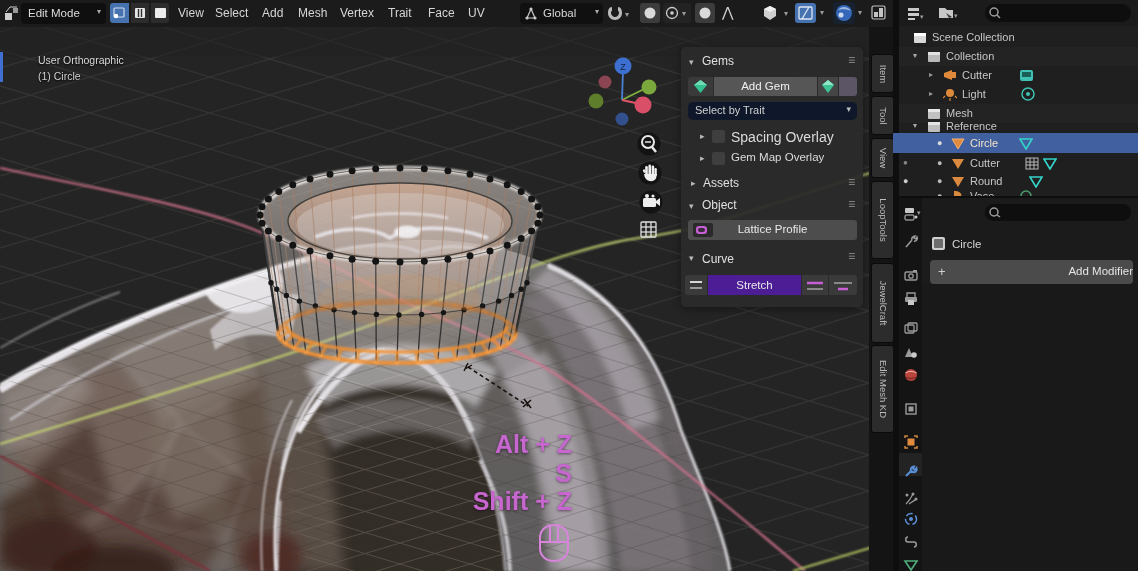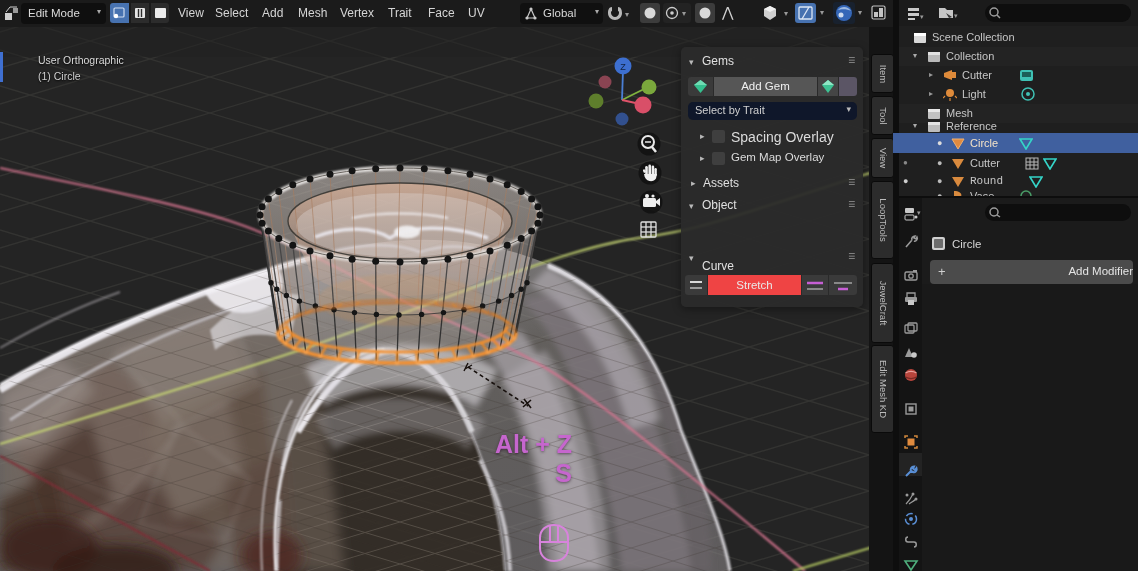--- a/index.html
+++ b/index.html
@@ -648,28 +648,35 @@
   <span class="abs" style="left:50px;top:82px;font-size:14px;color:#dcdcdc;">Spacing Overlay</span>
   <span class="abs arr" style="left:19px;top:106px;">▸</span>
   <div class="abs" style="left:31px;top:105px;width:13px;height:13px;background:#3f3f3f;border-radius:2px;"></div>
   <span class="abs" style="left:50px;top:104px;font-size:11.5px;color:#dcdcdc;">Gem Map Overlay</span>
   <span class="abs arr" style="left:10px;top:131px;">▸</span>
       <span class="np-h" style="left:22px;top:129px;">Assets</span>
       <span class="np-dots" style="right:7px;top:131px;">☰</span>
   <span class="abs arr" style="left:8px;top:154px;">▾</span>
       <span class="np-h" style="left:21px;top:151px;">Object</span>
       <span class="np-dots" style="right:7px;top:153px;">☰</span>
+  <div class="abs" style="left:7px;top:173px;width:169px;height:20px;background:#4d4d4d;border-radius:3px;">
+    <div class="abs" style="left:5px;top:3px;width:20px;height:14px;background:#2a2a2a;border-radius:2px;"><svg width="20" height="14">
+            <rect x="3" y="3" width="11" height="8" rx="3" fill="#c65fd4"></rect>
+            <rect x="5" y="5" width="7" height="4" rx="2" fill="#3a2a3e"></rect>
+          </svg></div>
+    <span class="abs" style="left:0;top:3px;width:169px;text-align:center;font-size:11.5px;color:#e8e8e8;">Lattice Profile</span>
+  </div>
   <span class="abs arr" style="left:8px;top:206px;">▾</span>
-      <span class="np-h" style="left:21px;top:212px;">Curve</span>
+      <span class="np-h" style="left:21px;top:205px;">Curve</span>
       <span class="np-dots" style="right:7px;top:205px;">☰</span>
   <div class="abs" style="left:4px;top:228px;width:22px;height:20px;background:#3a3a3a;border-radius:3px 0 0 3px;"><svg width="22" height="20">
           <line x1="5" y1="7" x2="17" y2="7" stroke="#d8d8d8" stroke-width="2"></line>
           <line x1="5" y1="13" x2="17" y2="13" stroke="#9a9a9a" stroke-width="2"></line>
         </svg></div>
-  <div class="abs" style="left:27px;top:228px;width:93px;height:20px;background:#ef4444;color:#e8e8e8;font-size:11.5px;text-align:center;line-height:20px;">Stretch</div>
+  <div class="abs" style="left:27px;top:228px;width:93px;height:20px;background:#4c1d95;color:#e8e8e8;font-size:11.5px;text-align:center;line-height:20px;">Stretch</div>
   <div class="abs" style="left:121px;top:228px;width:26px;height:20px;background:#3a3a3a;"><svg width="26" height="20">
           <line x1="5" y1="8" x2="21" y2="8" stroke="#c65fd4" stroke-width="2.5"></line>
           <line x1="5" y1="14" x2="21" y2="14" stroke="#888" stroke-width="2"></line>
         </svg></div>
   <div class="abs" style="left:148px;top:228px;width:28px;height:20px;background:#3a3a3a;border-radius:0 3px 3px 0;"><svg width="28" height="20">
           <line x1="5" y1="8" x2="23" y2="8" stroke="#888" stroke-width="2"></line>
           <line x1="9" y1="14" x2="19" y2="14" stroke="#c65fd4" stroke-width="2.5"></line>
         </svg></div>
 </div>
 
@@ -800,21 +807,21 @@
         <svg class="oi" style="left:144px">
           <path d="M1,3 L13,3 L7,13 Z" fill="none" stroke="#35d4c8" stroke-width="1.6"></path>
         </svg>
       </div>
   <div class="orow" style="top:172px;">
         <span class="abs" style="left:4px;top:4px;font-size:9px;color:#cfcfcf;">●</span>
         <span class="abs" style="left:38px;top:4px;font-size:9px;color:#bbb;">●</span>
         <svg class="oi" style="left:52px">
           <path d="M1,3 L13,3 L7,13 Z" fill="#d98a3e"></path>
         </svg>
-        <span class="ot" style="left:71px;font-family:Liberation Mono, monospace;">Round</span>
+        <span class="ot" style="left:71px;">Round</span>
         <svg class="oi" style="left:130px">
           <path d="M1,3 L13,3 L7,13 Z" fill="none" stroke="#35d4c8" stroke-width="1.6"></path>
         </svg>
       </div>
   <div class="orow" style="top:189px;">
         <span class="abs" style="left:38px;top:2px;font-size:9px;color:#bbb;">●</span>
         <svg class="oi" style="left:52px;top:0px">
           <path d="M3,2 C10,2 12,6 9,9 C6,12 4,12 3,10 Z" fill="#d98a3e"></path>
         </svg>
         <span class="ot" style="left:71px;top:1px;">Vase</span>
@@ -899,20 +906,21 @@
         <path d="M5,3 C2,3 2,8 5,8 L8,8 M8,8 L11,8 C14,8 14,13 11,13" stroke="#9a9a9a" stroke-width="1.5" fill="none"></path>
       </svg>
       <svg class="abs" style="left:4px;top:359px" width="16" height="16" viewBox="0 0 16 16">
         <path d="M2,4 L14,4 L8,13 Z" fill="none" stroke="#4fae7c" stroke-width="1.6"></path>
       </svg>
 </div>
 
 <div class="abs" style="left:0;top:0;width:572px;height:481px;pointer-events:none;">
   <span class="key" style="top:430px;">Alt + Z</span>
   <span class="key" style="top:459px;">S</span>
+  <span class="key" style="top:487px;">Shift + Z</span>
   <svg class="abs" style="left:536px;top:522px" width="36" height="42">
         <path d="M 4,16 C 4,7 11,3 18,3 C 25,3 32,7 32,16 L 32,26 C 32,34 26,39 18,39 C 10,39 4,34 4,26 Z" fill="none" stroke="#d883dc" stroke-width="2"></path>
         <line x1="4" y1="20" x2="32" y2="20" stroke="#d883dc" stroke-width="2"></line>
         <line x1="14" y1="3.5" x2="14" y2="20" stroke="#d883dc" stroke-width="2"></line>
         <line x1="22" y1="3.5" x2="22" y2="20" stroke="#d883dc" stroke-width="2"></line>
       </svg>
 </div>
 </div>
 
 </body></html>

